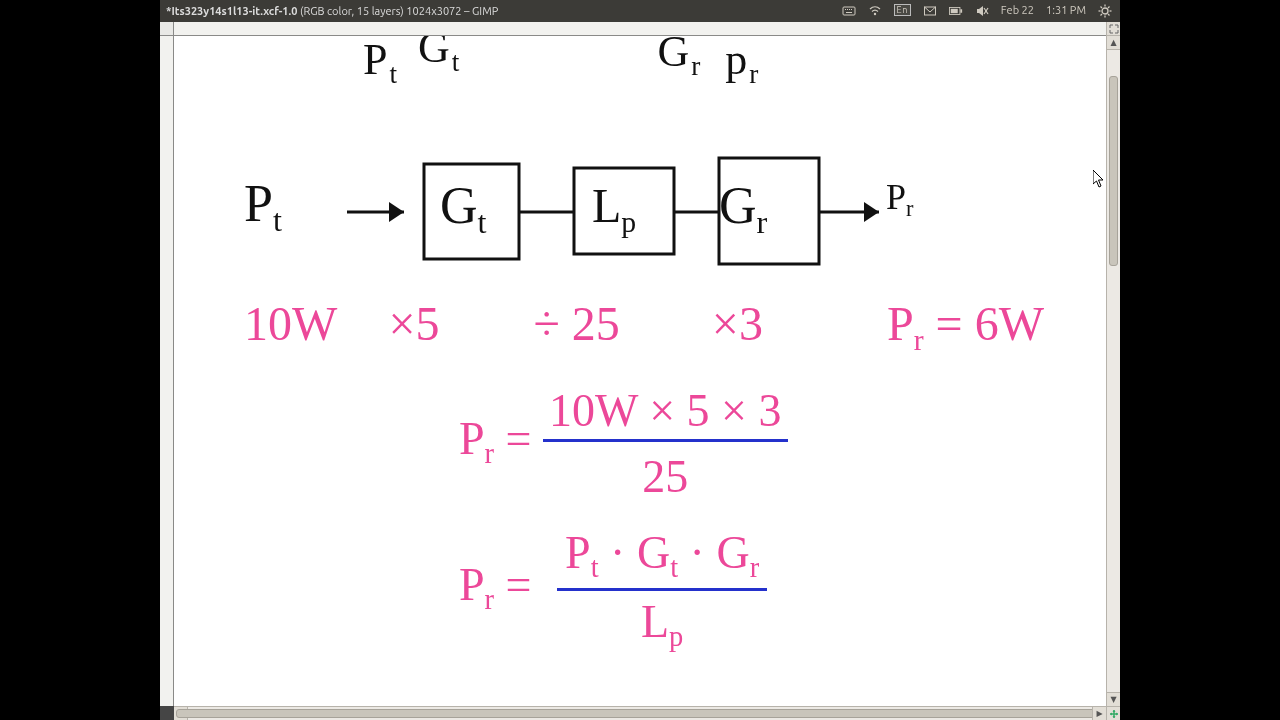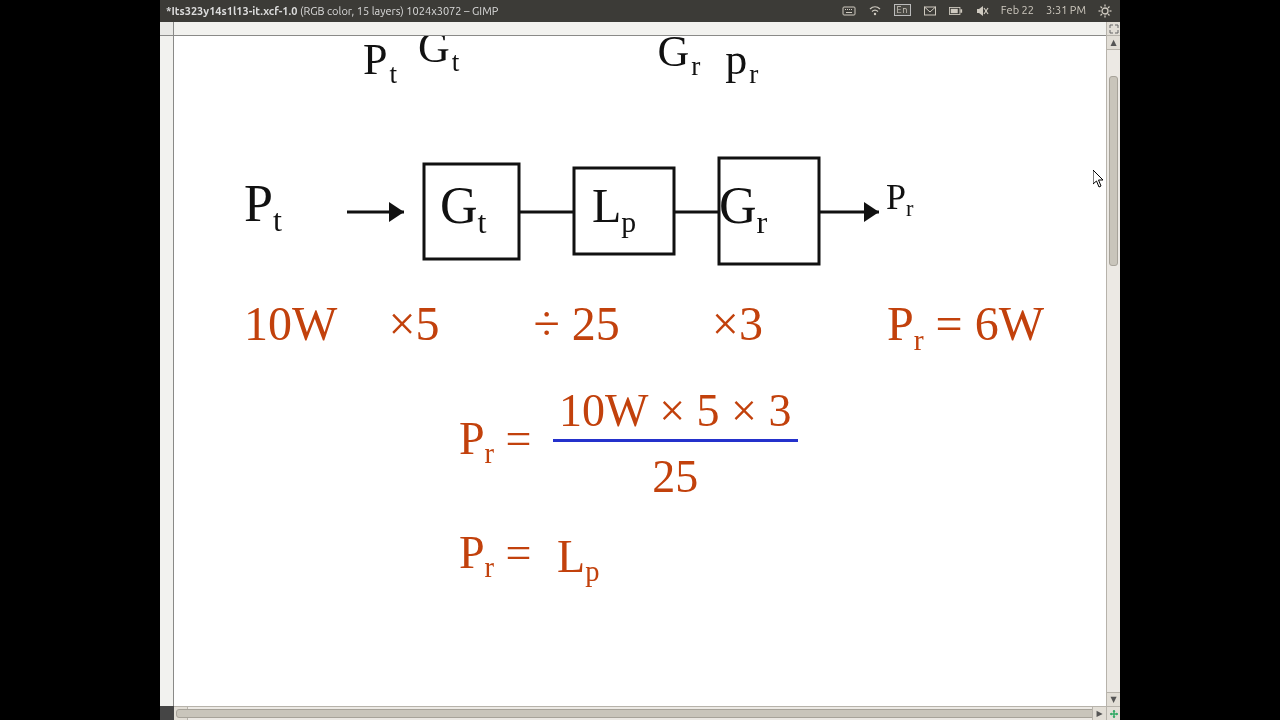--- a/index.html
+++ b/index.html
@@ -39,21 +39,21 @@
   .scroll-h { position: absolute; left: 14px; right: 14px; bottom: 0; height: 14px; background: #ece9e4; border-top: 1px solid #b7b3ab; }
   .scroll-h .thumb { position: absolute; top: 2px; bottom: 2px; left: 2px; right: 2px; background: #c9c5bb; border: 1px solid #a7a39a; border-radius: 3px; }
   .scroll-h .btn { position: absolute; top: 0; bottom: 0; width: 14px; background: #e2ded6; text-align: center; font-size: 8px; line-height: 14px; color: #555; }
   .scroll-h .btn.left { left: 0; border-right: 1px solid #b7b3ab; }
   .scroll-h .btn.right { right: 0; border-left: 1px solid #b7b3ab; }
   .corner-br { position: absolute; right: 0; bottom: 0; width: 14px; height: 14px; background: #e2ded6; border-left: 1px solid #b7b3ab; border-top: 1px solid #b7b3ab; display: flex; align-items: center; justify-content: center; }
   .corner-tr { position: absolute; right: 0; top: 0; width: 14px; height: 14px; background: #e2ded6; border-left: 1px solid #b7b3ab; border-bottom: 1px solid #b7b3ab; display:flex; align-items:center; justify-content:center; }
 
   
   .hand { font-family: "Comic Sans MS", "Segoe Script", cursive; color: #111; }
-  .blue { color: #c2410c; }
+  .blue { color: #ec4899; }
   .sub { font-size: 0.62em; vertical-align: -0.32em; }
 
   
   .cursor { position: absolute; width: 12px; height: 18px; pointer-events: none; }
 
 </style>
 </head>
 <body>
 
 <div class="screen">
@@ -98,21 +98,21 @@
           </svg>
       </span>
       <span class="ind-icon">
         <svg viewBox="0 0 14 14" width="14" height="14">
             <path d="M2 5 H4 L8 2 V12 L4 9 H2 Z" fill="#cfcac0"></path>
             <line x1="9" y1="4" x2="13" y2="10" stroke="#cfcac0" stroke-width="1.2"></line>
             <line x1="13" y1="4" x2="9" y2="10" stroke="#cfcac0" stroke-width="1.2"></line>
           </svg>
       </span>
       <span class="clock">Feb 22</span>
-      <span class="clock">3:31 PM</span>
+      <span class="clock">1:31 PM</span>
       <span class="ind-icon">
         <svg viewBox="0 0 14 14" width="14" height="14">
             <circle cx="7" cy="7" r="3" fill="none" stroke="#cfcac0" stroke-width="1.3"></circle>
             <g stroke="#cfcac0" stroke-width="1.3">
               <line x1="7" y1="0.5" x2="7" y2="2.5"></line>
               <line x1="7" y1="11.5" x2="7" y2="13.5"></line>
               <line x1="0.5" y1="7" x2="2.5" y2="7"></line>
               <line x1="11.5" y1="7" x2="13.5" y2="7"></line>
               <line x1="2.5" y1="2.5" x2="4" y2="4"></line>
               <line x1="10" y1="10" x2="11.5" y2="11.5"></line>
@@ -176,29 +176,32 @@
               <span style="display:inline-block; width:70px;"></span>
               <span>÷ 25</span>
               <span style="display:inline-block; width:68px;"></span>
               <span>×3</span>
               <span style="display:inline-block; width:100px;"></span>
               <span><span>P</span><span class="sub">r</span> <span>= 6W</span></span>
             </div>
 
             <div class="hand blue" style="position:absolute; left:285px; top:348px; font-size:46px;">
               <span><span>P</span><span class="sub">r</span> =</span>
-              <span style="display:inline-block; vertical-align:middle; text-align:center; margin-left:10px;">
+              <span style="display:inline-block; vertical-align:middle; text-align:center; ">
                 <span style="display:block; border-bottom:3px solid #2431cc; padding:0 6px 2px;">10W × 5 × 3</span>
                 <span style="display:block; padding-top:8px;">25</span>
               </span>
             </div>
 
             <div class="hand blue" style="position:absolute; left:285px; top:490px; font-size:46px;">
               <span><span>P</span><span class="sub">r</span> =</span>
               <span style="display:inline-block; vertical-align:middle; text-align:center; margin-left:14px;">
+                <span style="display:block; border-bottom:3px solid #2431cc; padding:0 8px 4px;">
+                  <span>P</span><span class="sub">t</span> · <span>G</span><span class="sub">t</span> · <span>G</span><span class="sub">r</span>
+                </span>
                 <span style="display:block; padding-top:4px;"><span>L</span><span class="sub">p</span></span>
               </span>
             </div>
 
           </div>
         </div>
 
         <div class="scroll-v">
           <div class="btn up">▲</div>
           <div class="thumb"></div>

